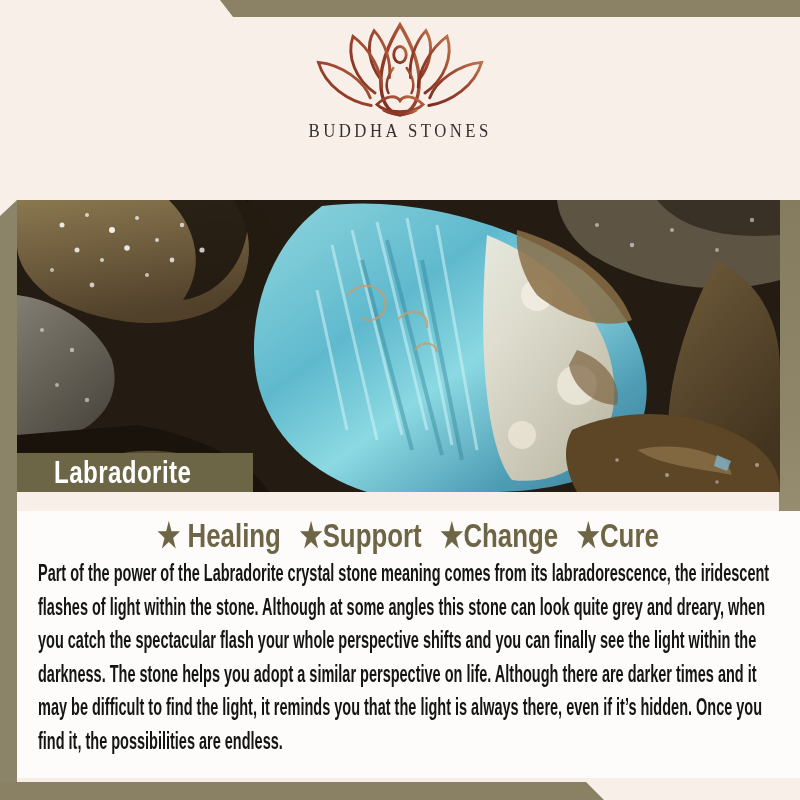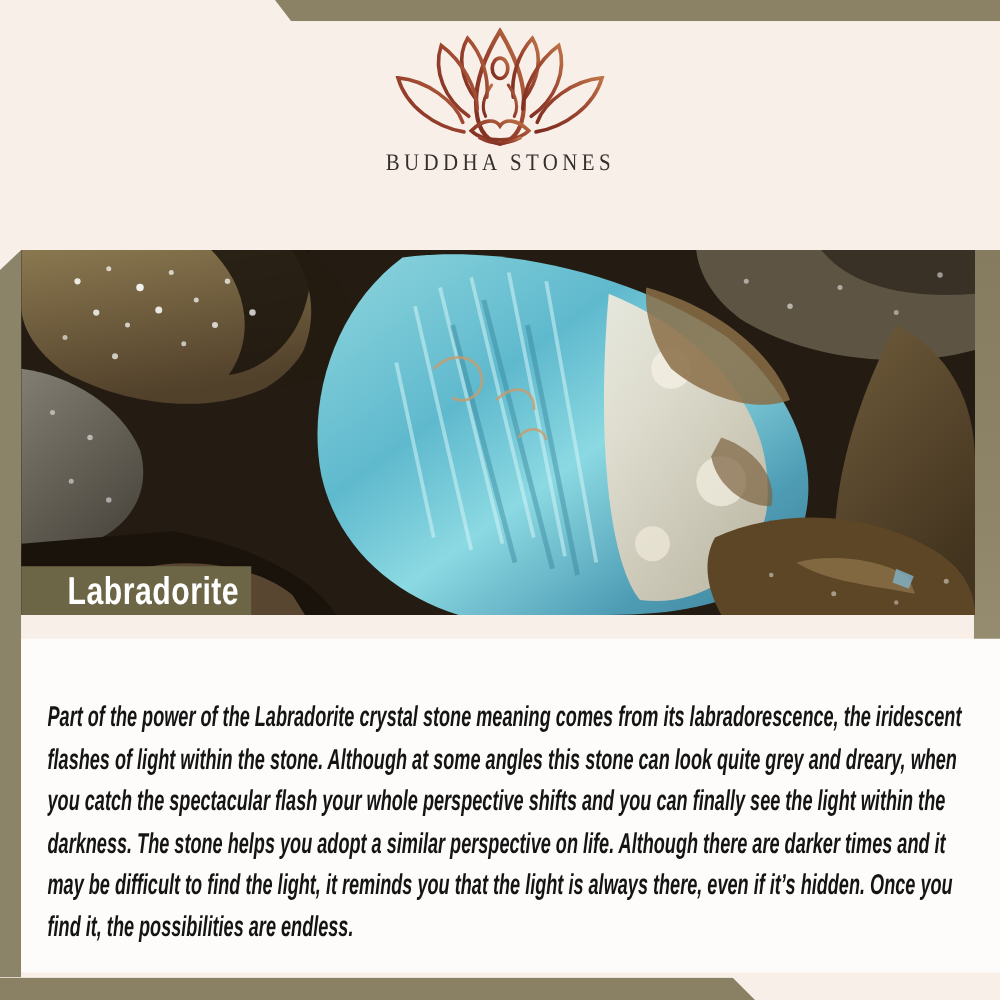--- a/index.html
+++ b/index.html
@@ -44,40 +44,40 @@
   }
   .title-box .title-text{
     font-size:40px;font-weight:bold;color:#6b6349;white-space:nowrap;
     display:inline-block;transform:scaleX(.8);transform-origin:center;
     letter-spacing:-.5px;
   }
   
   .photo{position:absolute;left:17px;top:200px;width:763px;height:292px;background:#261e15;}
   .photo svg{display:block;width:100%;height:100%;}
   .photo-label{
-    position:absolute;left:17px;top:453px;width:184px;height:39px;
+    position:absolute;left:17px;top:453px;width:236px;height:39px;
     background:#6c6546;color:#ffffff;
     padding-left:37px;box-sizing:border-box;line-height:39px;
   }
   .photo-label .label-text{
     font-size:31px;font-weight:bold;display:inline-block;white-space:nowrap;
     transform:scaleX(.78);transform-origin:left center;letter-spacing:.5px;
   }
   
   .panel{position:absolute;left:17px;top:511px;width:783px;height:267px;background:#fdfcfa;}
   .features{
     position:absolute;left:0;top:4px;width:100%;text-align:center;white-space:nowrap;
   }
   .features .features-row{
     display:inline-block;transform:scaleX(.76);transform-origin:center;white-space:nowrap;
   }
   .feature-item{
     display:inline-block;font-size:34px;font-weight:bold;color:#6e6546;margin:0 10px;
   }
-  .description-clip{position:absolute;left:21px;top:46px;width:744px;height:205px;overflow:hidden;font-style:italic;}
+  .description-clip{position:absolute;left:21px;top:46px;width:744px;height:205px;overflow:hidden;}
   .description-text{
     width:1170px;transform:scaleX(.63);transform-origin:0 0;
     font-size:23px;font-weight:bold;color:#141414;line-height:33.5px;
     text-align:left;
   }
 </style>
 </head>
 <body>
 
 <div class="canvas">
@@ -237,18 +237,26 @@
           <circle cx="740" cy="265" r="2" opacity=".45"></circle>
       </g>
     </svg>
   </div>
 
   <div class="photo-label">
     <span class="label-text">Labradorite</span>
   </div>
 
   <div class="panel">
+    <div class="features">
+      <span class="features-row">
+        <span class="feature-item">★ Healing</span>
+        <span class="feature-item">★Support</span>
+        <span class="feature-item">★Change</span>
+        <span class="feature-item">★Cure</span>
+      </span>
+    </div>
     <div class="description-clip">
       <div class="description-text">Part of the power of the Labradorite crystal stone meaning comes from its labradorescence, the iridescent flashes of light within the stone. Although at some angles this stone can look quite grey and dreary, when you catch the spectacular flash your whole perspective shifts and you can finally see the light within the darkness. The stone helps you adopt a similar perspective on life. Although there are darker times and it may be difficult to find the light, it reminds you that the light is always there, even if it’s hidden. Once you find it, the possibilities are endless.</div>
     </div>
   </div>
 
 </div>
 
 </body></html>

